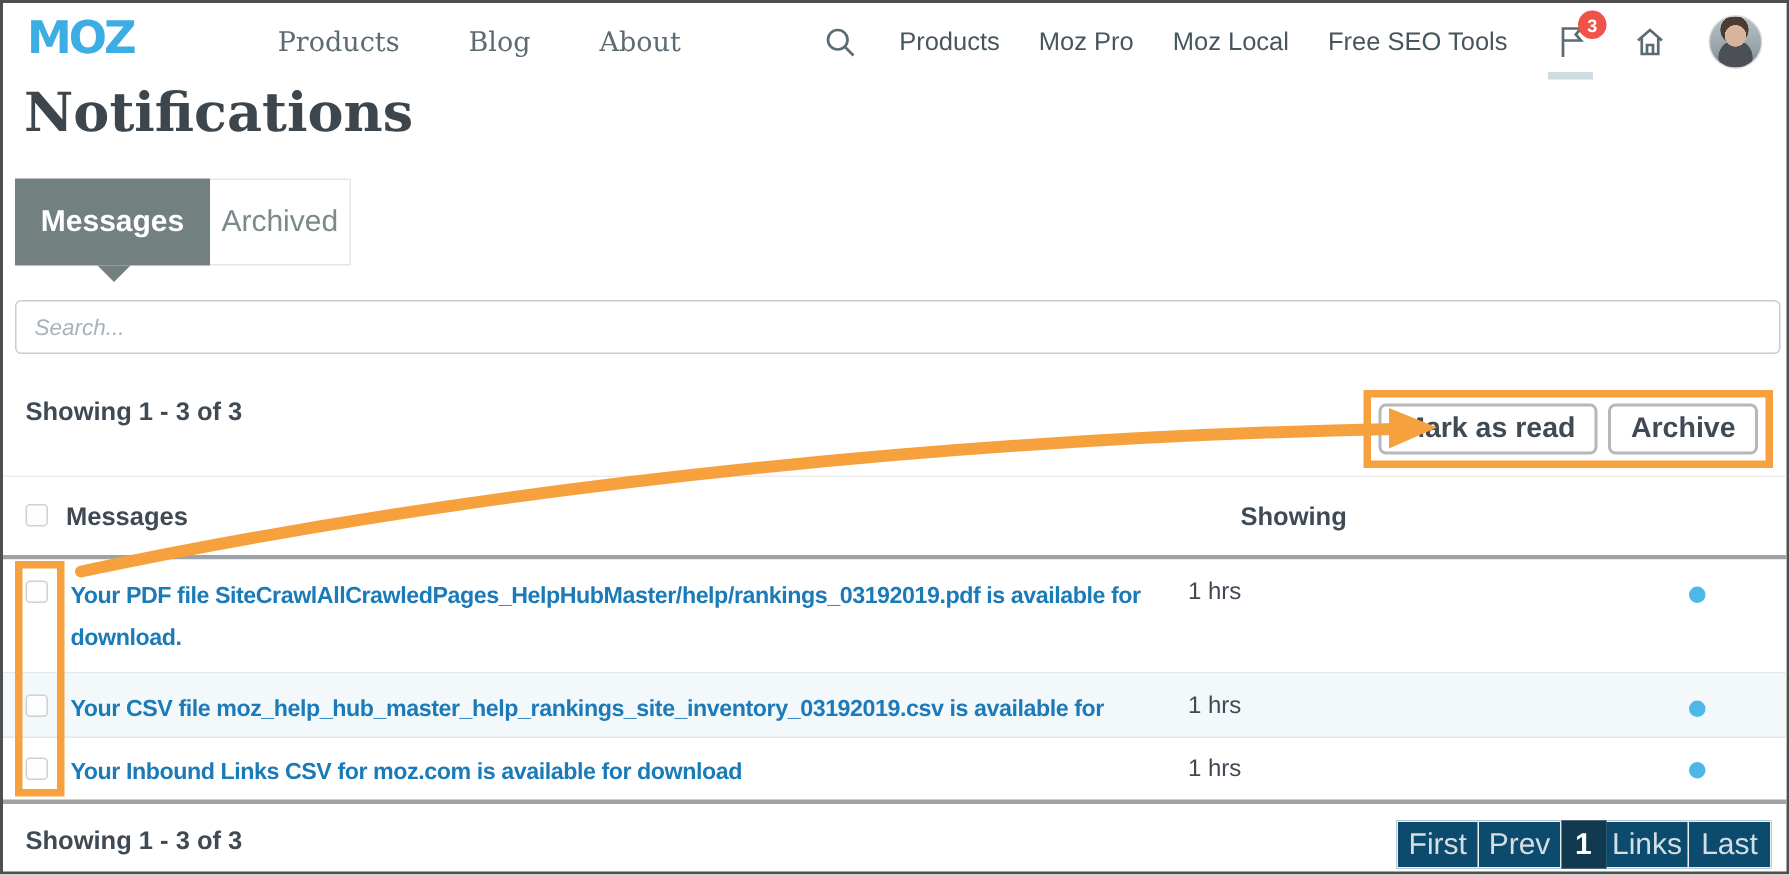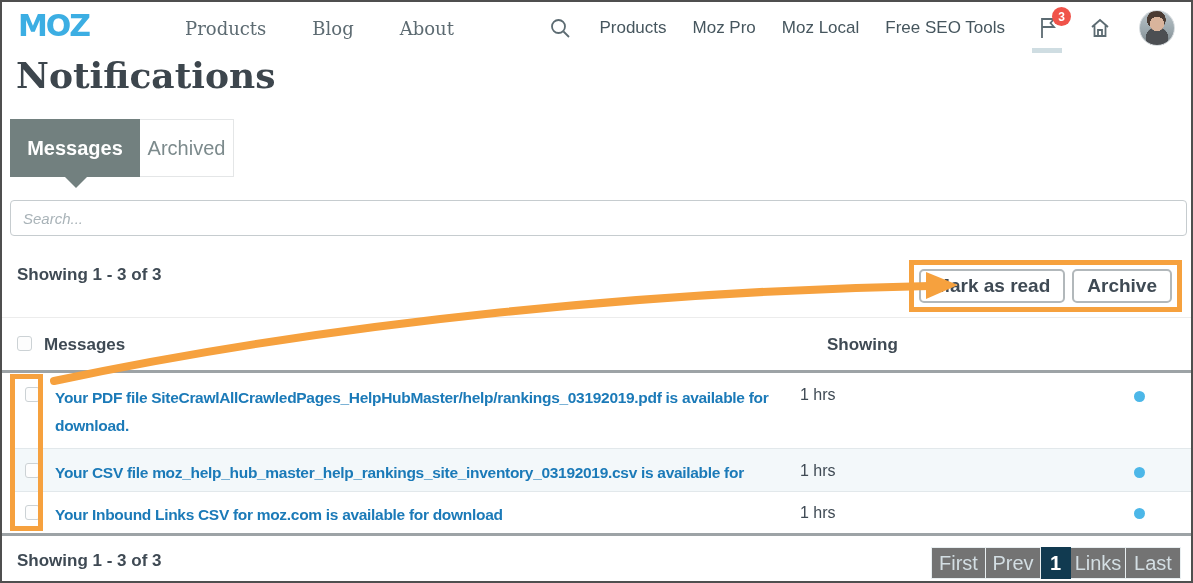--- a/index.html
+++ b/index.html
@@ -54,34 +54,34 @@
   .btn{ background:#fff; border:2px solid #b2b8bb; border-radius:5px; padding:4px 13px;
     font-family:"Liberation Sans", sans-serif; font-size:19px; font-weight:bold; color:#3f4a54; cursor:pointer; }
   .divider-light{ position:absolute; left:0; right:0; top:315px; height:1px; background:#ececec; }
   
   .thead{ position:absolute; left:0; right:0; top:316px; height:52px; }
   .th-messages{ position:absolute; left:42px; top:17px; font-size:17px; font-weight:bold; color:#3f4a54; }
   .th-received{ position:absolute; left:825px; top:17px; font-size:17px; font-weight:bold; color:#3f4a54; }
   .checkbox{ width:15px; height:15px; border:1.5px solid #ccd2d5; border-radius:3px; background:#fdfdfd; cursor:pointer; }
   .thead .checkbox{ position:absolute; left:15px; top:18px; }
   .border-dark{ position:absolute; left:0; right:0; height:3px; background:#9da3a6; }
-  .tbody{ position:absolute; left:0; right:0; top:371px;padding-left:8px; }
+  .tbody{ position:absolute; left:0; right:0; top:371px; }
   .row{ position:relative; border-bottom:1px solid #e2e8eb; background:#fff; }
   .row.alt{ background:#f3f8fa; }
   .row .checkbox{ position:absolute; left:15px; top:14px; }
   .msg-link{ display:block; margin-left:45px; padding-top:11px; width:760px;
     font-size:15.5px; letter-spacing:-0.3px; line-height:1.8; font-weight:bold; color:#1b7ab8;
     text-decoration:none; cursor:pointer; }
   .received-cell{ position:absolute; left:790px; top:13px; font-size:16px; color:#3f4a54; }
   .unread-dot{ position:absolute; left:1124px; top:18px; width:11px; height:11px; border-radius:50%; background:#4cb7e8; }
   
   .showing-bottom{ position:absolute; left:15px; top:549px; font-size:17px; font-weight:bold; color:#3f4a54; }
   .pagination{ position:absolute; right:10px; top:545px; display:flex; }
   .page-item{ min-width:55px; height:32px; display:flex; align-items:center; justify-content:center;
-    border:1px solid #e9eff1; border-left:none; font-size:20px; color:#d3dee3; cursor:pointer; background:#737373; }
+    border:1px solid #e9eff1; border-left:none; font-size:20px; color:#d3dee3; cursor:pointer; background:#0c4a6e; }
   .page-item:first-child{ border-left:1px solid #e9eff1; }
   .page-item.current{ min-width:30px; background:#113a50; color:#fff; font-weight:bold; border-color:#113a50; }
   
   .annot-checkboxes{ position:absolute; left:8px; top:372px; width:33px; height:157px;
     border:5px solid #f6a13e; pointer-events:none; }
   .annot-arrow{ position:absolute; left:0; top:0; width:1193px; height:583px; pointer-events:none; }
 </style>
 </head>
 <body>
 

